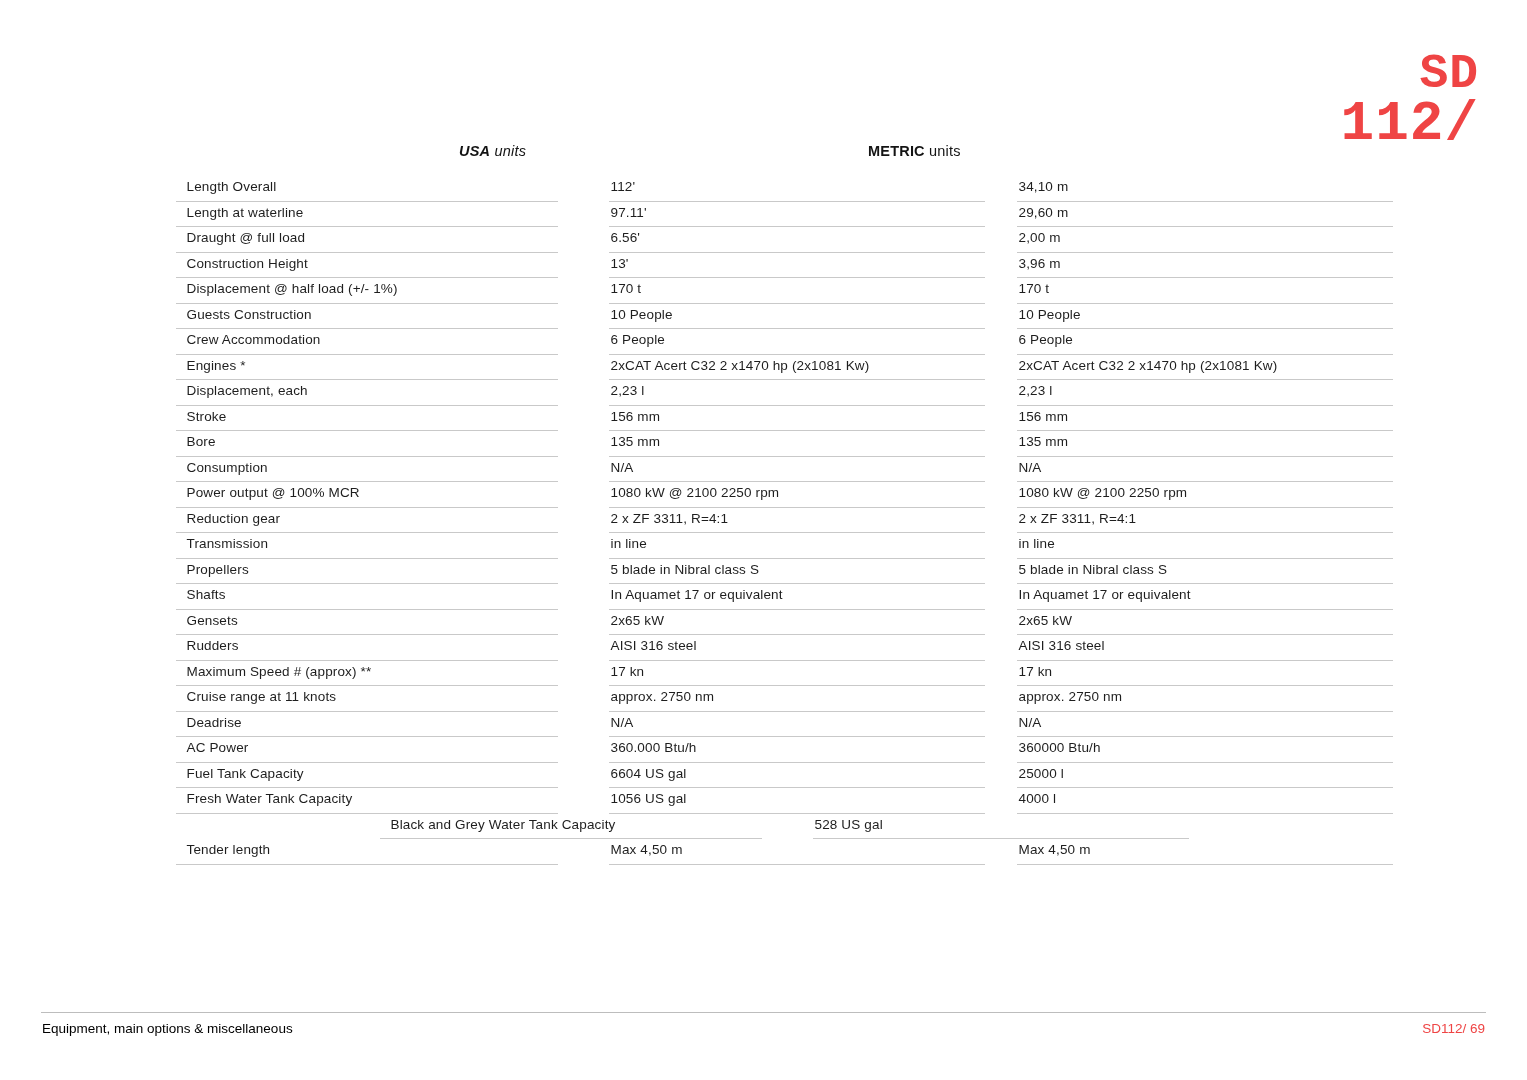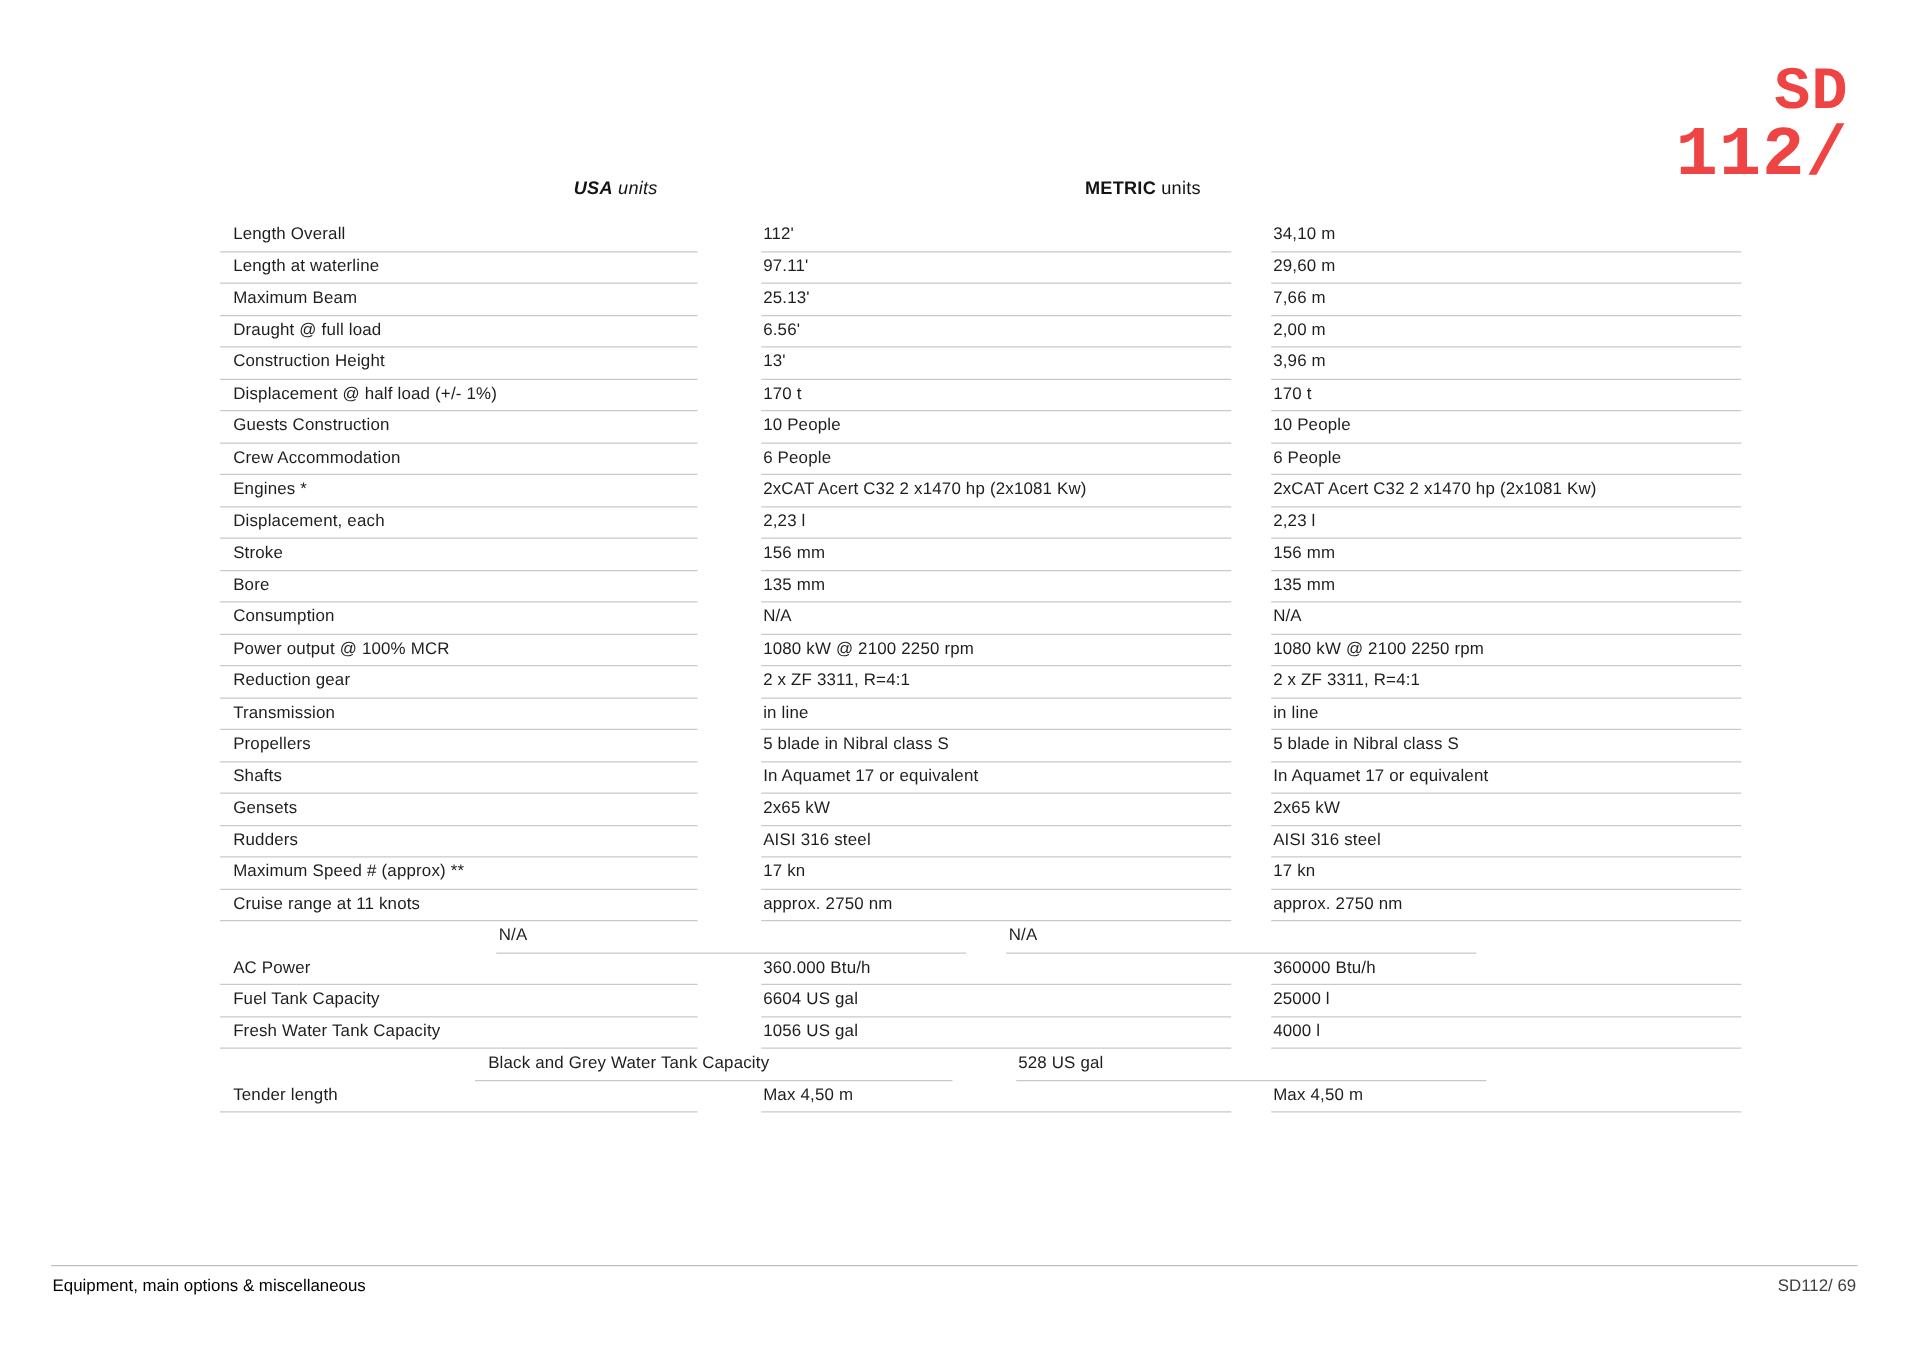--- a/index.html
+++ b/index.html
@@ -115,21 +115,21 @@
     left: 42px;
     top: 9px;
     font-size: 13.5px;
     color: #000000;
   }
   .footer-right {
     position: absolute;
     right: 42px;
     top: 9px;
     font-size: 13.5px;
-    color: #404040;
+    color: #ef4444;
   }
 </style>
 </head>
 <body>
 
 <div class="page">
 
   <div class="brand">
     <div class="line1">SD</div>
     <div class="line2">112/</div>
@@ -148,25 +148,20 @@
         <div class="cell label">Length Overall</div>
         <div class="cell usa">112'</div>
         <div class="cell metric">34,10 m</div>
       </div>
       <div class="row">
         <div class="cell label">Length at waterline</div>
         <div class="cell usa">97.11'</div>
         <div class="cell metric">29,60 m</div>
       </div>
       <div class="row">
-        <div class="cell label">Maximum Beam</div>
-        <div class="cell usa">25.13'</div>
-        <div class="cell metric">7,66 m</div>
-      </div>
-      <div class="row">
         <div class="cell label">Draught @ full load</div>
         <div class="cell usa">6.56'</div>
         <div class="cell metric">2,00 m</div>
       </div>
       <div class="row">
         <div class="cell label">Construction Height</div>
         <div class="cell usa">13'</div>
         <div class="cell metric">3,96 m</div>
       </div>
       <div class="row">
@@ -248,20 +243,21 @@
         <div class="cell label">Maximum Speed # (approx) **</div>
         <div class="cell usa">17 kn</div>
         <div class="cell metric">17 kn</div>
       </div>
       <div class="row">
         <div class="cell label">Cruise range at 11 knots</div>
         <div class="cell usa">approx. 2750 nm</div>
         <div class="cell metric">approx. 2750 nm</div>
       </div>
       <div class="row">
+        <div class="cell label">Deadrise</div>
         <div class="cell usa">N/A</div>
         <div class="cell metric">N/A</div>
       </div>
       <div class="row">
         <div class="cell label">AC Power</div>
         <div class="cell usa">360.000 Btu/h</div>
         <div class="cell metric">360000 Btu/h</div>
       </div>
       <div class="row">
         <div class="cell label">Fuel Tank Capacity</div>

